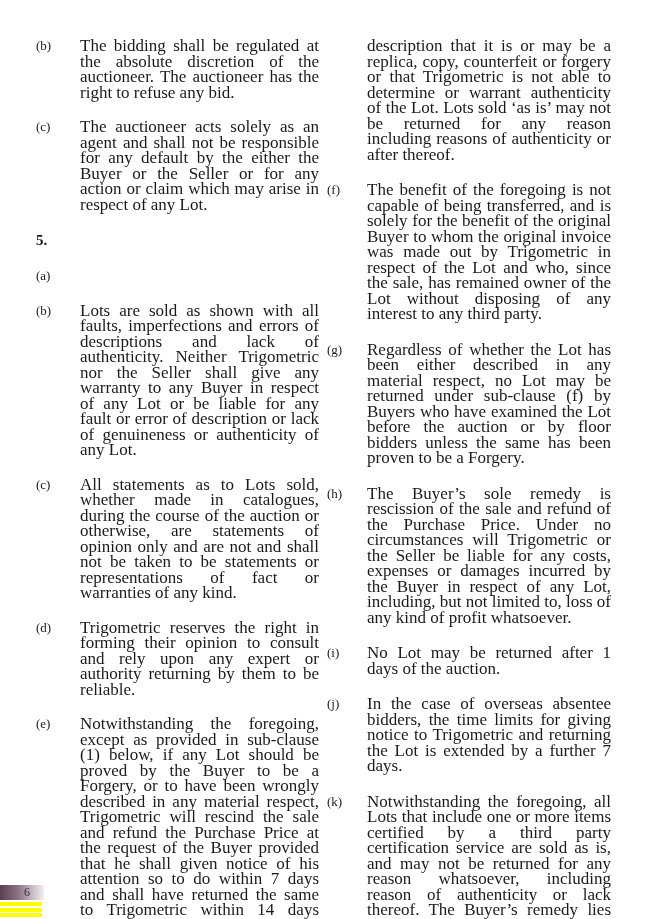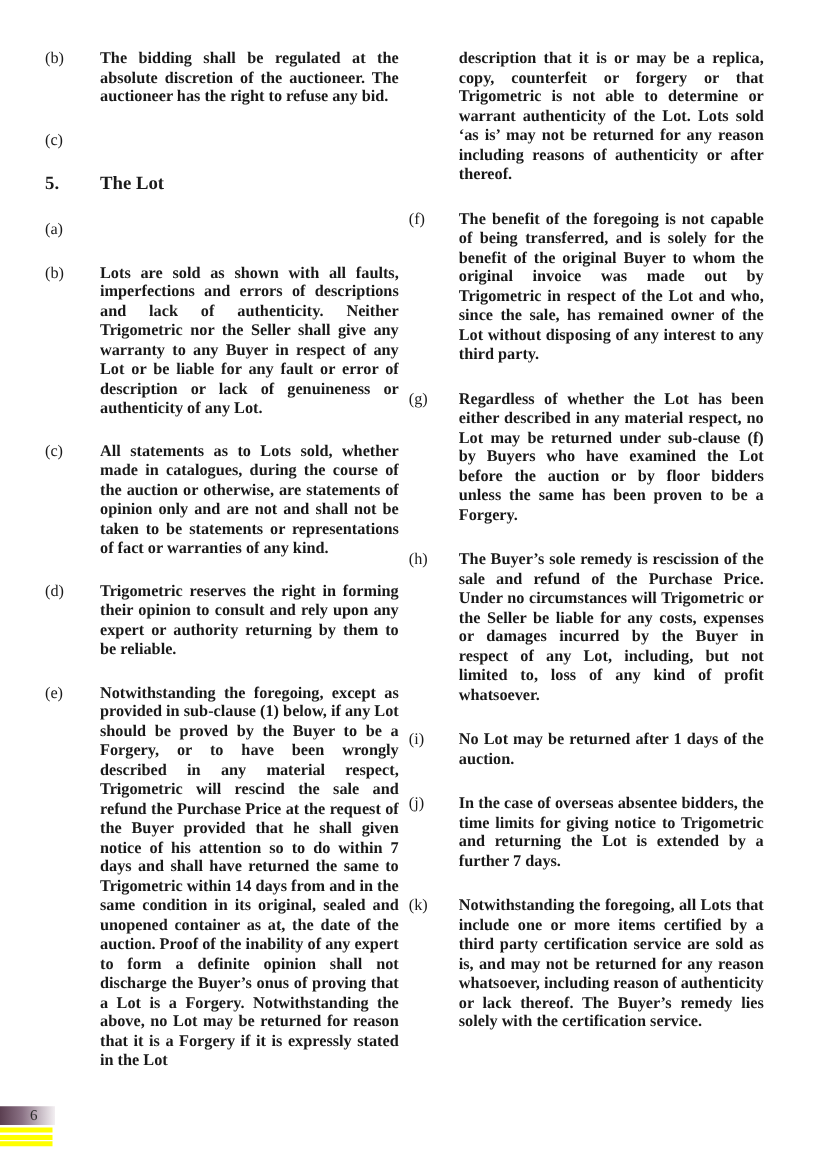--- a/index.html
+++ b/index.html
@@ -33,26 +33,25 @@
   .clause-label {
     flex: 0 0 auto;
     font-size: 13px;
     line-height: 15.5px;
   }
   .col-left  .clause-label { width: 44px; }
   .col-right .clause-label { width: 40px; }
 
   .clause-text {
     flex: 1 1 auto;
-    font-size: 13px;
+    font-size: 17px;
     line-height: 15.5px;
     text-align: justify;
     text-justify: inter-word;
     hyphens: none;
-    font-weight: bold;
   }
 
   .clause.heading { margin-top: 21px; }
   .clause.heading .clause-label,
   .clause.heading .clause-text {
     font-weight: bold;
     font-size: 15px;
     line-height: 18px;
     text-align: left;
   }
@@ -98,24 +97,24 @@
 
 <div class="page">
 
   <div class="col col-left">
       <div class="clause">
       <span class="clause-label">(b)</span>
       <span class="clause-text">The bidding shall be regulated at the absolute discretion of the auctioneer. The auctioneer has the right to refuse any bid.</span>
     </div>
       <div class="clause">
       <span class="clause-label">(c)</span>
+      <span class="clause-text">The auctioneer acts solely as an agent and shall not be responsible for any default by the either the Buyer or the Seller or for any action or claim which may arise in respect of any Lot.</span>
     </div>
       <div class="clause heading">
       <span class="clause-label">5.</span>
-      <span class="clause-text">The Lot</span>
     </div>
       <div class="clause">
       <span class="clause-label">(a)</span>
     </div>
       <div class="clause">
       <span class="clause-label">(b)</span>
       <span class="clause-text">Lots are sold as shown with all faults, imperfections and errors of descriptions and lack of authenticity. Neither Trigometric nor the Seller shall give any warranty to any Buyer in respect of any Lot or be liable for any fault or error of description or lack of genuineness or authenticity of any Lot.</span>
     </div>
       <div class="clause">
       <span class="clause-label">(c)</span>

